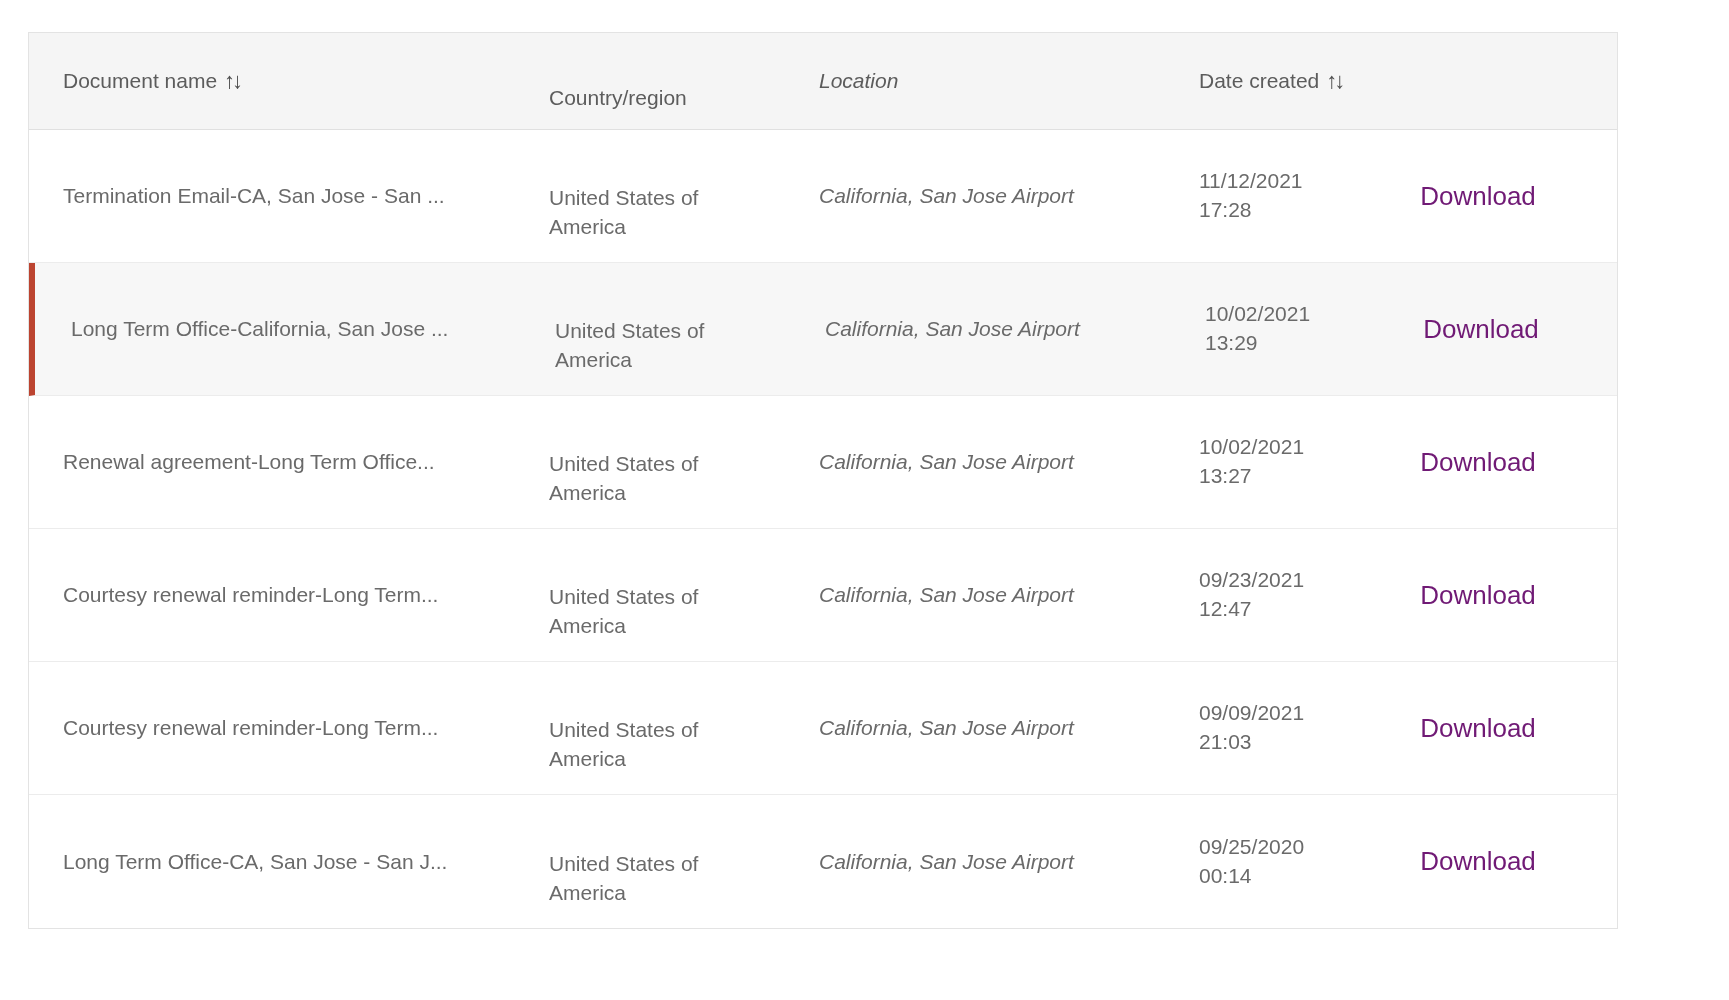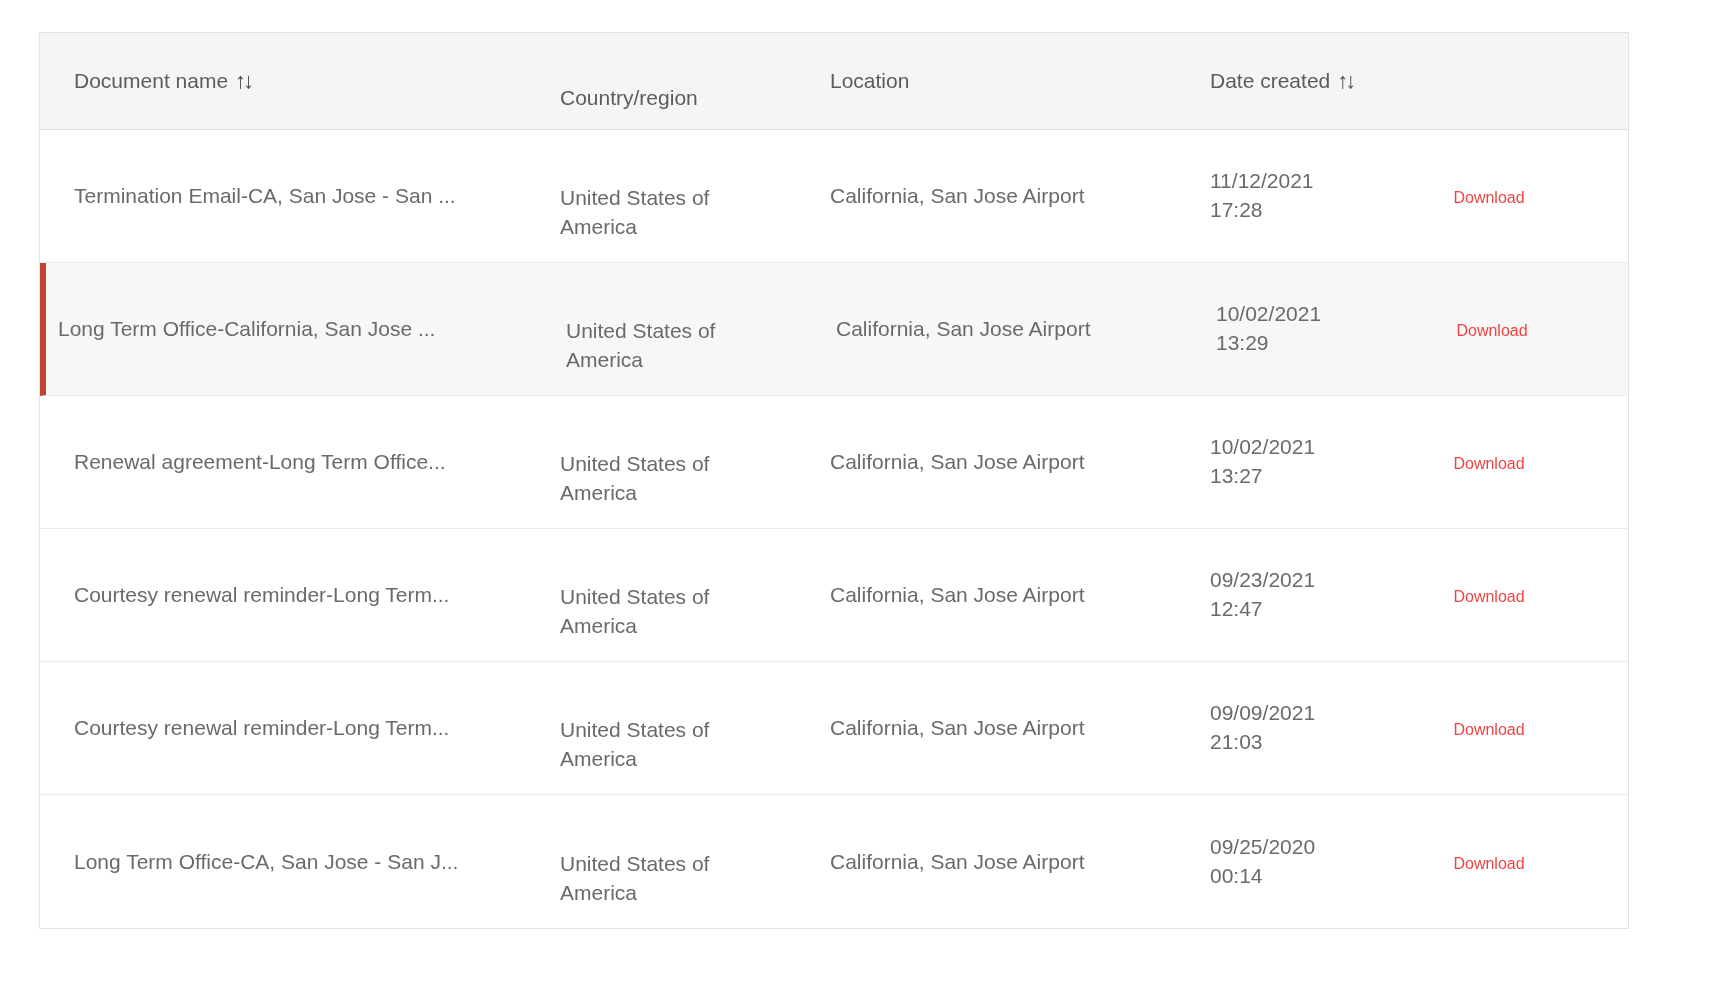--- a/index.html
+++ b/index.html
@@ -4,21 +4,21 @@
 <style>
   * { margin: 0; padding: 0; box-sizing: border-box; }
   html, body {
     width: 1729px; height: 1000px;
     background: #ffffff;
     font-family: "Liberation Sans", sans-serif;
     overflow: hidden;
   }
   .doc-table {
     position: absolute;
-    left: 39px; top: 32px;
+    left: 28px; top: 32px;
     width: 1590px;
     border: 1px solid #e3e3e3;
     background: #ffffff;
   }
   .thead {
     display: flex;
     align-items: center;
     height: 97px;
     background: #f5f5f5;
     border-bottom: 1px solid #e0e0e0;
@@ -33,42 +33,42 @@
     border-bottom: 1px solid #ececec;
     color: #6a6a6a;
     font-size: 21px;
     cursor: pointer;
   }
   .row:last-child { border-bottom: none; }
   .row.selected {
     background: #f7f7f7;
     border-left: 6px solid #bc4430;
   }
-  .row.selected .col-name { padding-left: 12px; }
+  .row.selected .col-name { padding-left: 36px; }
 
   .col-name     { width: 520px; padding-left: 34px; }
   .col-country  { width: 270px; margin-top: 34px; }
-  .col-location { width: 380px; }
+  .col-location { width: 380px; font-style: italic; }
   .col-date     { width: 170px; text-align: left; }
   .col-action   { flex: 1; text-align: center; padding-right: 30px; }
 
   .col-country .txt { display: block; max-width: 178px; line-height: 1.38; }
   .col-date .line { line-height: 1.38; }
 
   .sort-icon {
     display: inline-block;
     margin-left: 7px;
     font-size: 22px;
     color: #4f4f4f;
     letter-spacing: -3px;
   }
   .download {
-    color: #ef4444;
+    color: #701a75;
     text-decoration: none;
-    font-size: 16px;
+    font-size: 26px;
     margin-top: 28px;
   }
 </style>
 </head>
 <body>
 
 <div class="doc-table">
   <div class="thead">
     <div class="col-name">
       <span>Document name</span><span class="sort-icon">↑↓</span>

